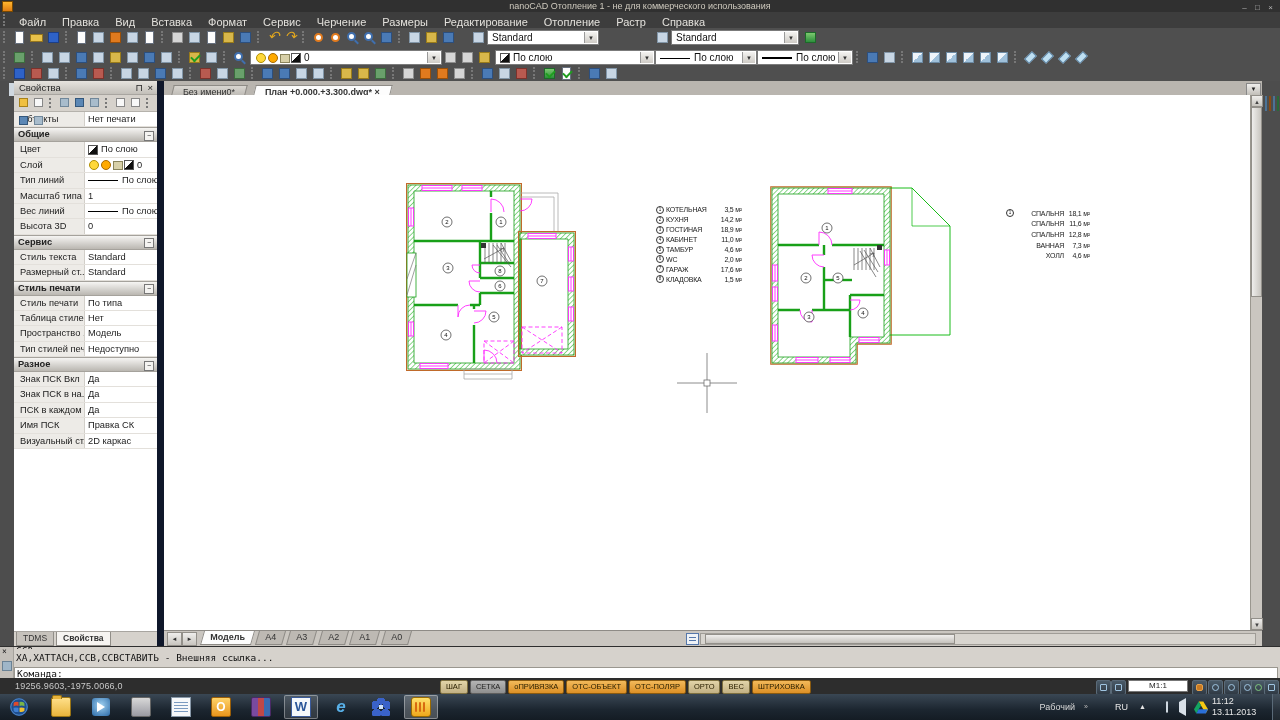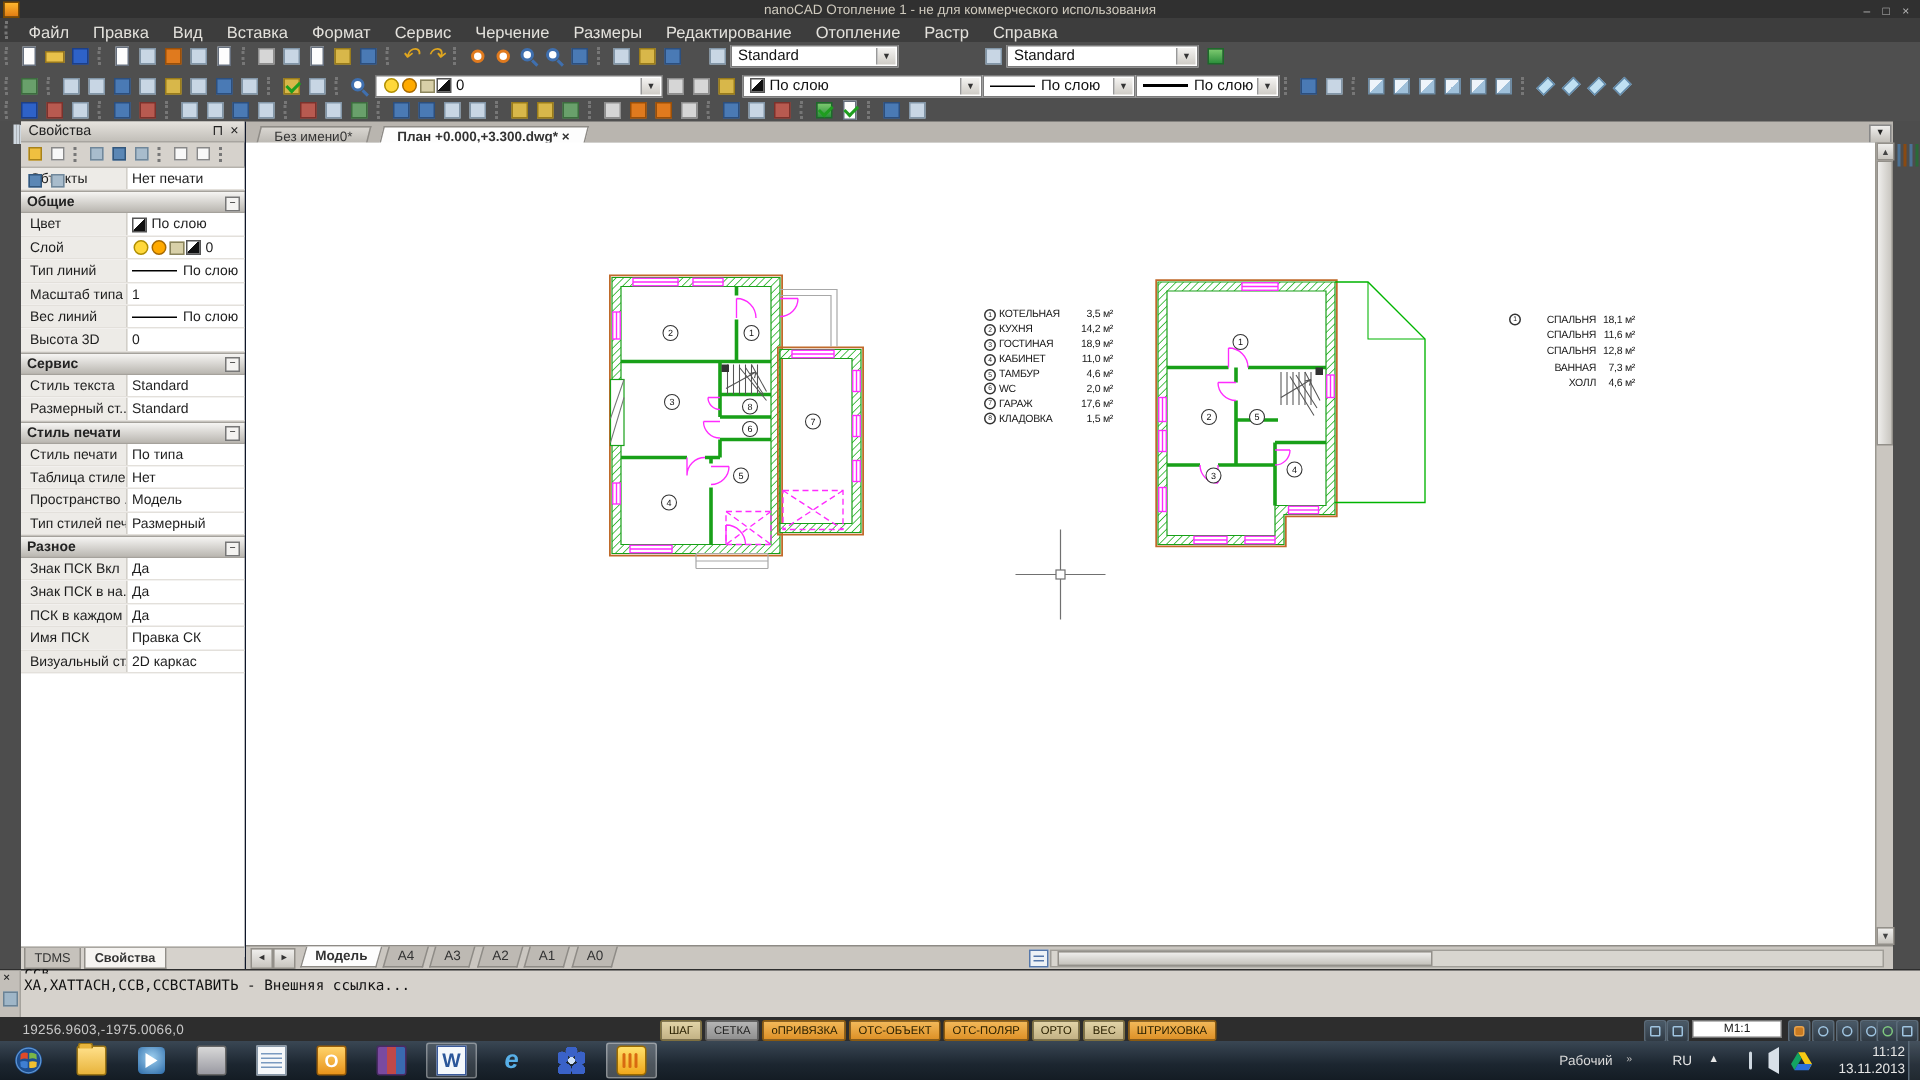--- a/index.html
+++ b/index.html
@@ -51,21 +51,21 @@
   .vt::before{content:"";position:absolute;inset:2px;border:1px solid #cfd8e0;background:none}
   .vt.l::before{inset:5px 1px;border:none;border-top:1px solid #d8e0e8;transform:rotate(-45deg)}
   .vt.c::before{border-radius:50%}
   .vt.a::before{border-bottom:none;border-left:none;border-radius:0 10px 0 0}
   .rt{width:14px;height:14px;margin:2px;position:relative}
   .rt::before{content:"";position:absolute;inset:1px;background:linear-gradient(135deg,#bcd6ea,#6f9ec2);border:1px solid #4c7396}
   .rt.h::before{background:linear-gradient(135deg,#f0c27a,#d2691e);border-color:#8a4a12}
   .rt.g::before{background:linear-gradient(135deg,#9fd89f,#3f8f4f);border-color:#2a6a38}
   .rt.r::before{background:linear-gradient(135deg,#e8a0a0,#b04545);border-color:#7c2a2a}
   
-  #props{left:14px;top:81px;width:150px;height:565px;background:#d6d2cc;border-right:1px solid #0f172a;box-sizing:border-box}
+  #props{left:14px;top:81px;width:150px;height:565px;background:#d6d2cc;border-right:7px solid #0f172a;box-sizing:border-box}
   #propshdr{height:13px;background:linear-gradient(#e6e3de,#c2bfb9);border-bottom:1px solid #a8a5a0;font-size:9.5px;line-height:13px;padding-left:5px;color:#222}
   #propstb{height:17px;border-bottom:1px solid #b5b2ac;padding:1px 2px;box-sizing:border-box}
   .pt{width:13px;height:13px;display:inline-block;position:relative;margin:0 1px;vertical-align:top}
   .pt::before{content:"";position:absolute;inset:2px;background:#a8bccc;border:1px solid #70879a}
   .pt.y::before{background:#f0c040;border-color:#a8821a}
   .pt.w2::before{background:#f8f8f8;border-color:#888}
   .pt.b::before{background:#5b87b5;border-color:#33577c}
   .prow{display:flex;height:14.4px;background:#fff;border-bottom:1px solid #e3e0db;font-size:9.3px;line-height:14px;color:#1c1c1c;overflow:hidden}
   .plabel{width:64px;min-width:64px;padding-left:6px;background:#edebe7;border-right:1px solid #d2cfc9;white-space:nowrap;overflow:hidden}
   .pval{flex:1;padding-left:3px;white-space:nowrap;overflow:hidden}
@@ -143,21 +143,21 @@
   .ag-word{background:#f4f8fc;border:1px solid #3a5a9a;color:#2b579a;font-weight:bold;font-size:13px;text-align:center;line-height:17px}
   .ag-ie{color:#58b0e8;font-weight:bold;font-size:17px;text-align:center;line-height:18px;font-style:italic}
   .ag-flower{background:radial-gradient(circle,#cfe2f8 18%,transparent 19%),radial-gradient(circle at 50% 15%,#3a62c8 22%,transparent 23%),radial-gradient(circle at 85% 40%,#3a62c8 22%,transparent 23%),radial-gradient(circle at 75% 85%,#3a62c8 22%,transparent 23%),radial-gradient(circle at 25% 85%,#3a62c8 22%,transparent 23%),radial-gradient(circle at 15% 40%,#3a62c8 22%,transparent 23%)}
   .ag-heat{background:linear-gradient(#ffe06a,#f0a81c);border:1px solid #9a6a00;border-radius:3px}
   .ag-heat::before{content:"";position:absolute;left:3px;top:4px;width:2px;height:10px;background:#d86a10;box-shadow:4px 0 #d86a10,8px 0 #d86a10;border-radius:2px}
   #tray{position:absolute;right:0;top:0;height:26px;color:#e6e6e6;font-size:9px}
   .trayitem{position:absolute;top:0;height:26px;line-height:26px;text-align:center}
   #peek{position:absolute;right:0;top:0;width:7px;height:26px;border-left:1px solid #5a6a78;background:rgba(255,255,255,0.06)}
   #netic{width:12px;height:9px;border:1px solid #cfd8e0;border-radius:1px;margin-top:9px}
   #spkic{width:0;height:0;border-top:4px solid transparent;border-bottom:4px solid transparent;border-right:7px solid #d8e0e8;margin-top:9px}
-  #clock{line-height:11px;text-align:right;padding-top:2px}
+  #clock{line-height:11px;text-align:left;padding-top:2px}
 </style>
 </head>
 <body>
 
 <div id="titlebar" class="abs">
   <div id="appicon" class="abs"></div>
   <span>nanoCAD Отопление 1 - не для коммерческого использования</span>
   <span id="winbtns" class="abs">
     <span class="winbtn">–</span><span class="winbtn">□</span><span class="winbtn">×</span>
   </span>
@@ -272,21 +272,21 @@
   <div class="prow">
       <div class="plabel">Таблица стиле...</div>
       <div class="pval">Нет</div>
     </div>
   <div class="prow">
       <div class="plabel">Пространство ...</div>
       <div class="pval">Модель</div>
     </div>
   <div class="prow">
       <div class="plabel">Тип стилей печ...</div>
-      <div class="pval">Размерный</div>
+      <div class="pval">Недоступно</div>
     </div>
 
   <div class="psec"><span>Разное</span><span class="mbox">−</span></div>
   <div class="prow">
       <div class="plabel">Знак ПСК Вкл</div>
       <div class="pval">Да</div>
     </div>
   <div class="prow">
       <div class="plabel">Знак ПСК в на...</div>
       <div class="pval">Да</div>
@@ -578,20 +578,21 @@
     </span>
 </div>
 
 <div id="cmd" class="abs">
   <div id="cmdgutter">
     <span id="cmdclose">×</span>
     <span id="cmdico"></span>
   </div>
   <div class="cmdline" style="top:-4px;height:6px;overflow:hidden">ссв</div>
   <div class="cmdline" style="top:5px">ХА,XATTACH,ССВ,ССВСТАВИТЬ - Внешняя ссылка...</div>
+  <div id="cmdprompt"><span>Команда:</span></div>
 </div>
 
 <div id="statusbar" class="abs">
   <span id="coords">19256.9603,-1975.0066,0</span>
   <span style="position:absolute;left:440px;top:1.5px">
     <span class="stog tn">ШАГ</span><span class="stog gr">СЕТКА</span><span class="stog or">оПРИВЯЗКА</span><span class="stog or">ОТС-ОБЪЕКТ</span><span class="stog or">ОТС-ПОЛЯР</span><span class="stog tn">ОРТО</span><span class="stog tn">ВЕС</span><span class="stog or">ШТРИХОВКА</span>
   </span>
   <span class="sic sq" style="left:1096px"></span>
   <span class="sic sq" style="left:1111px"></span>
   <span id="scalebox">M1:1</span>

